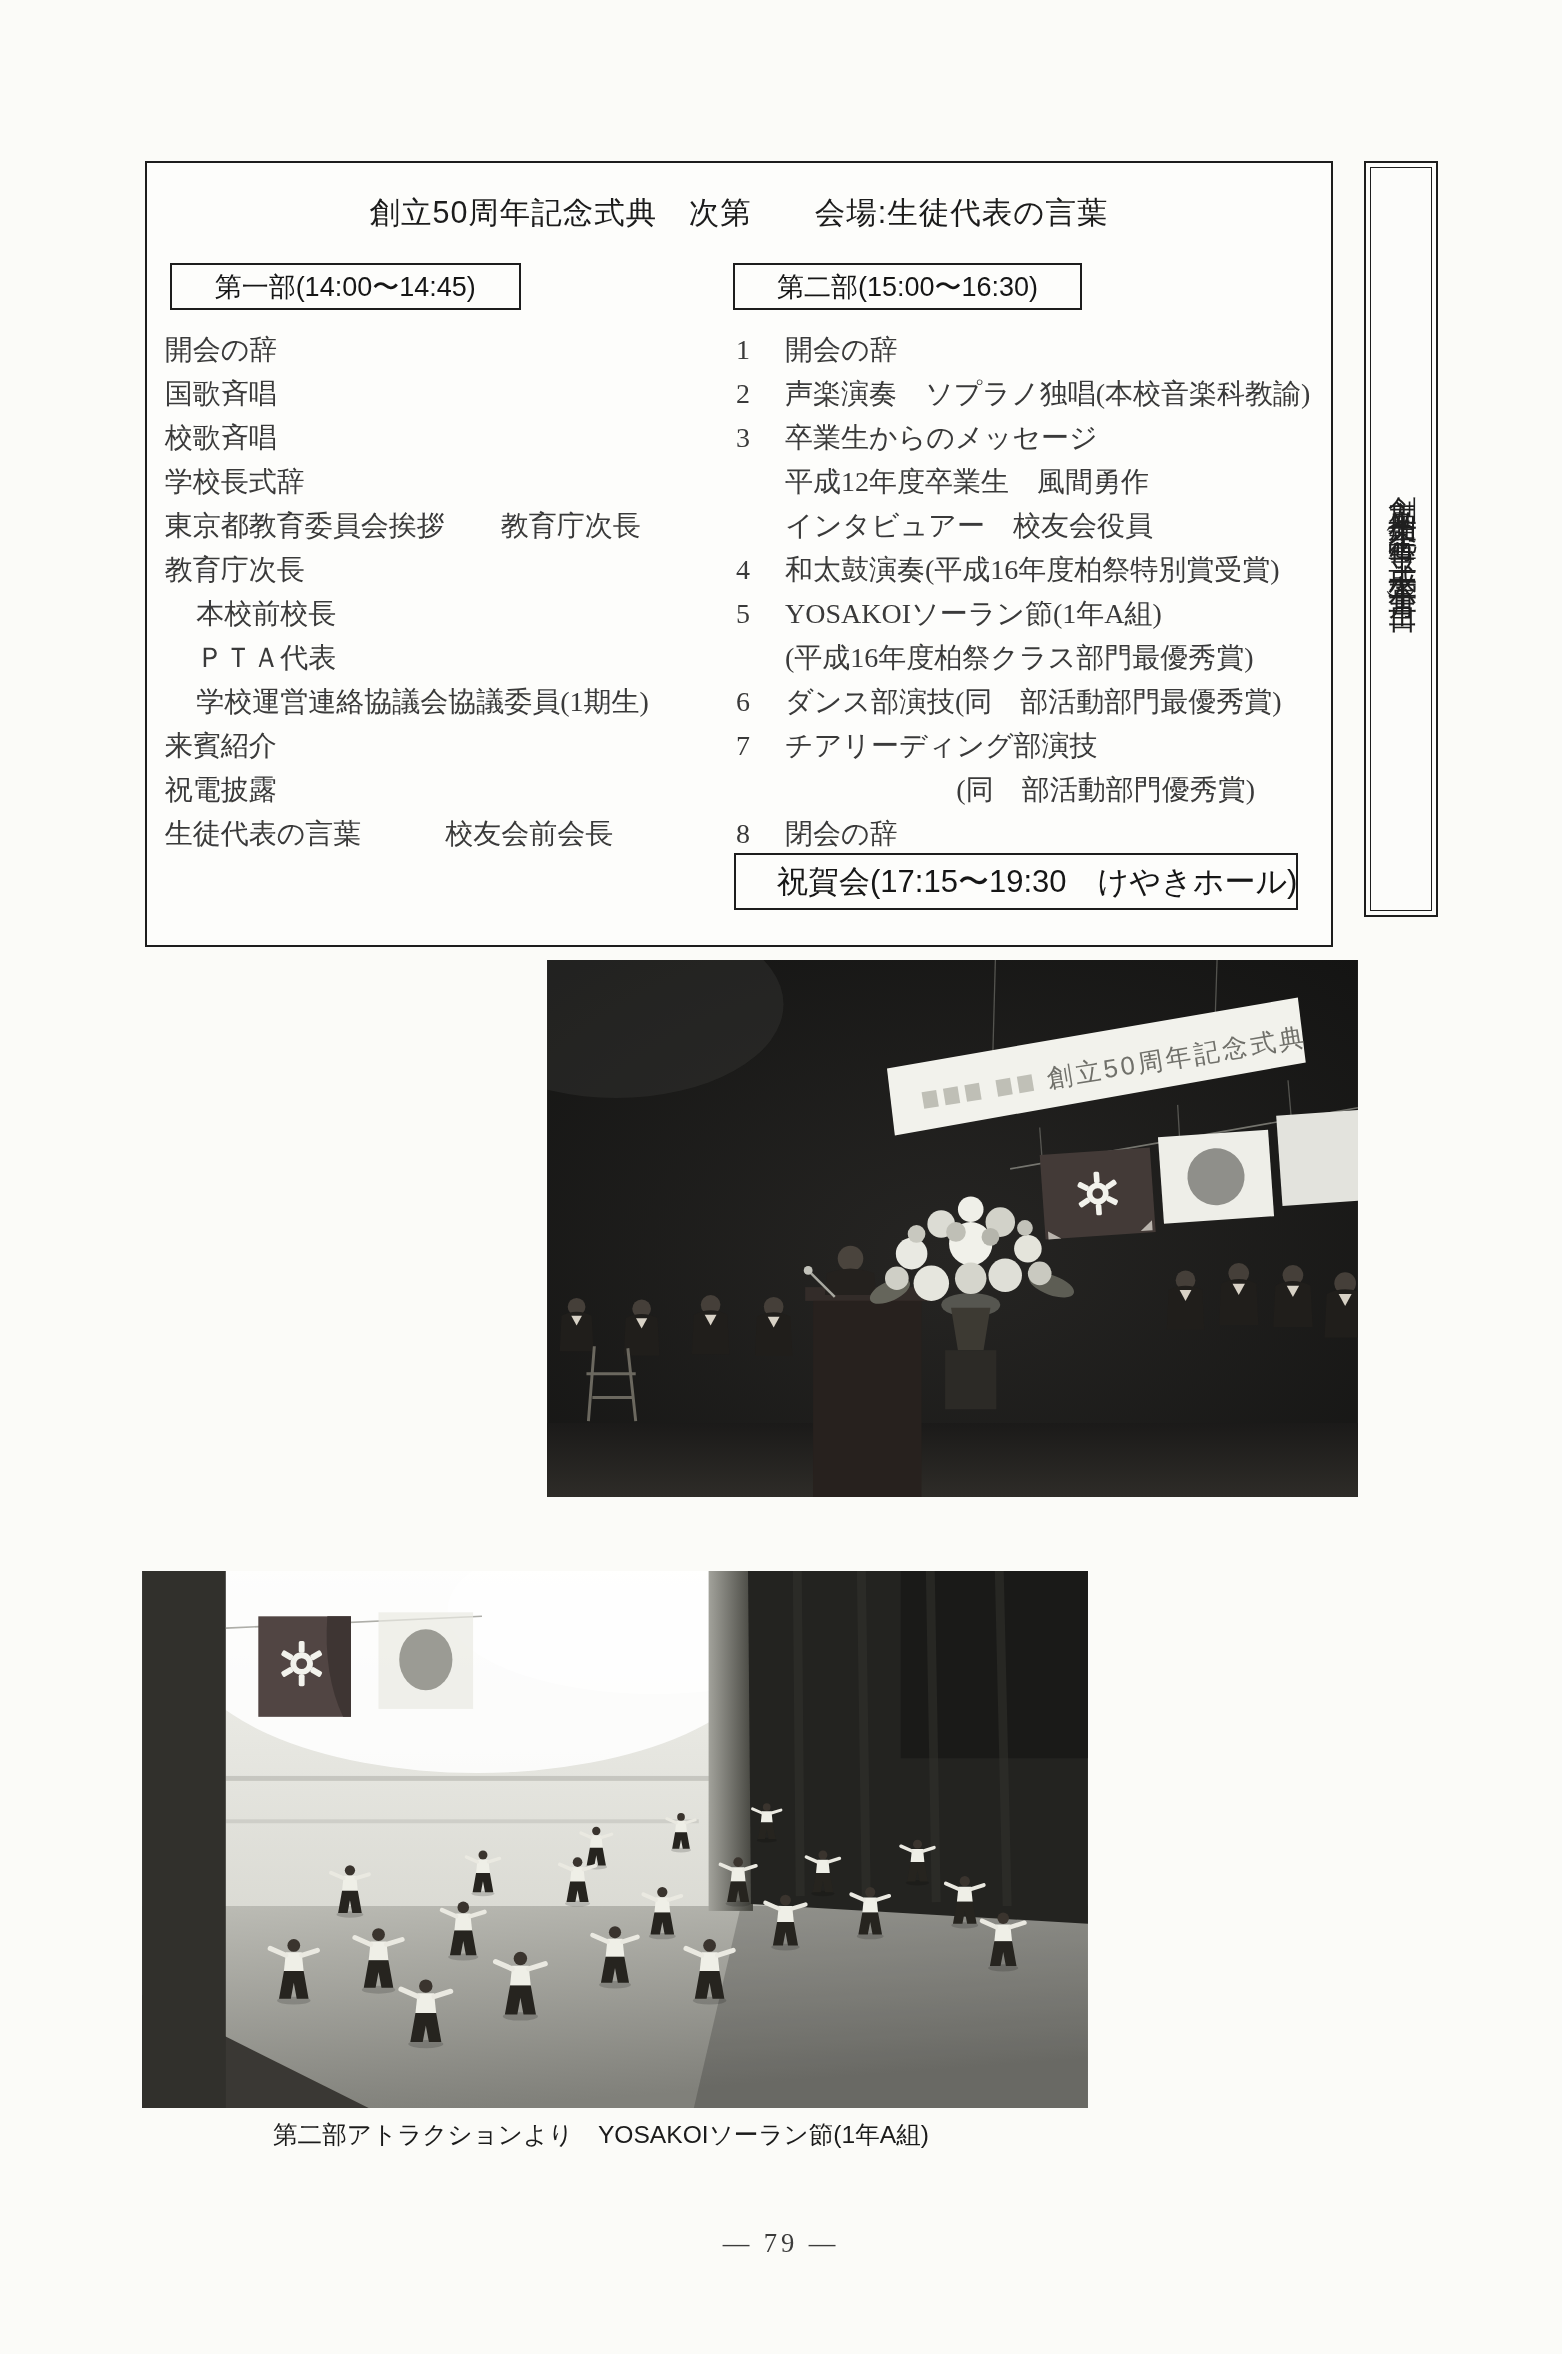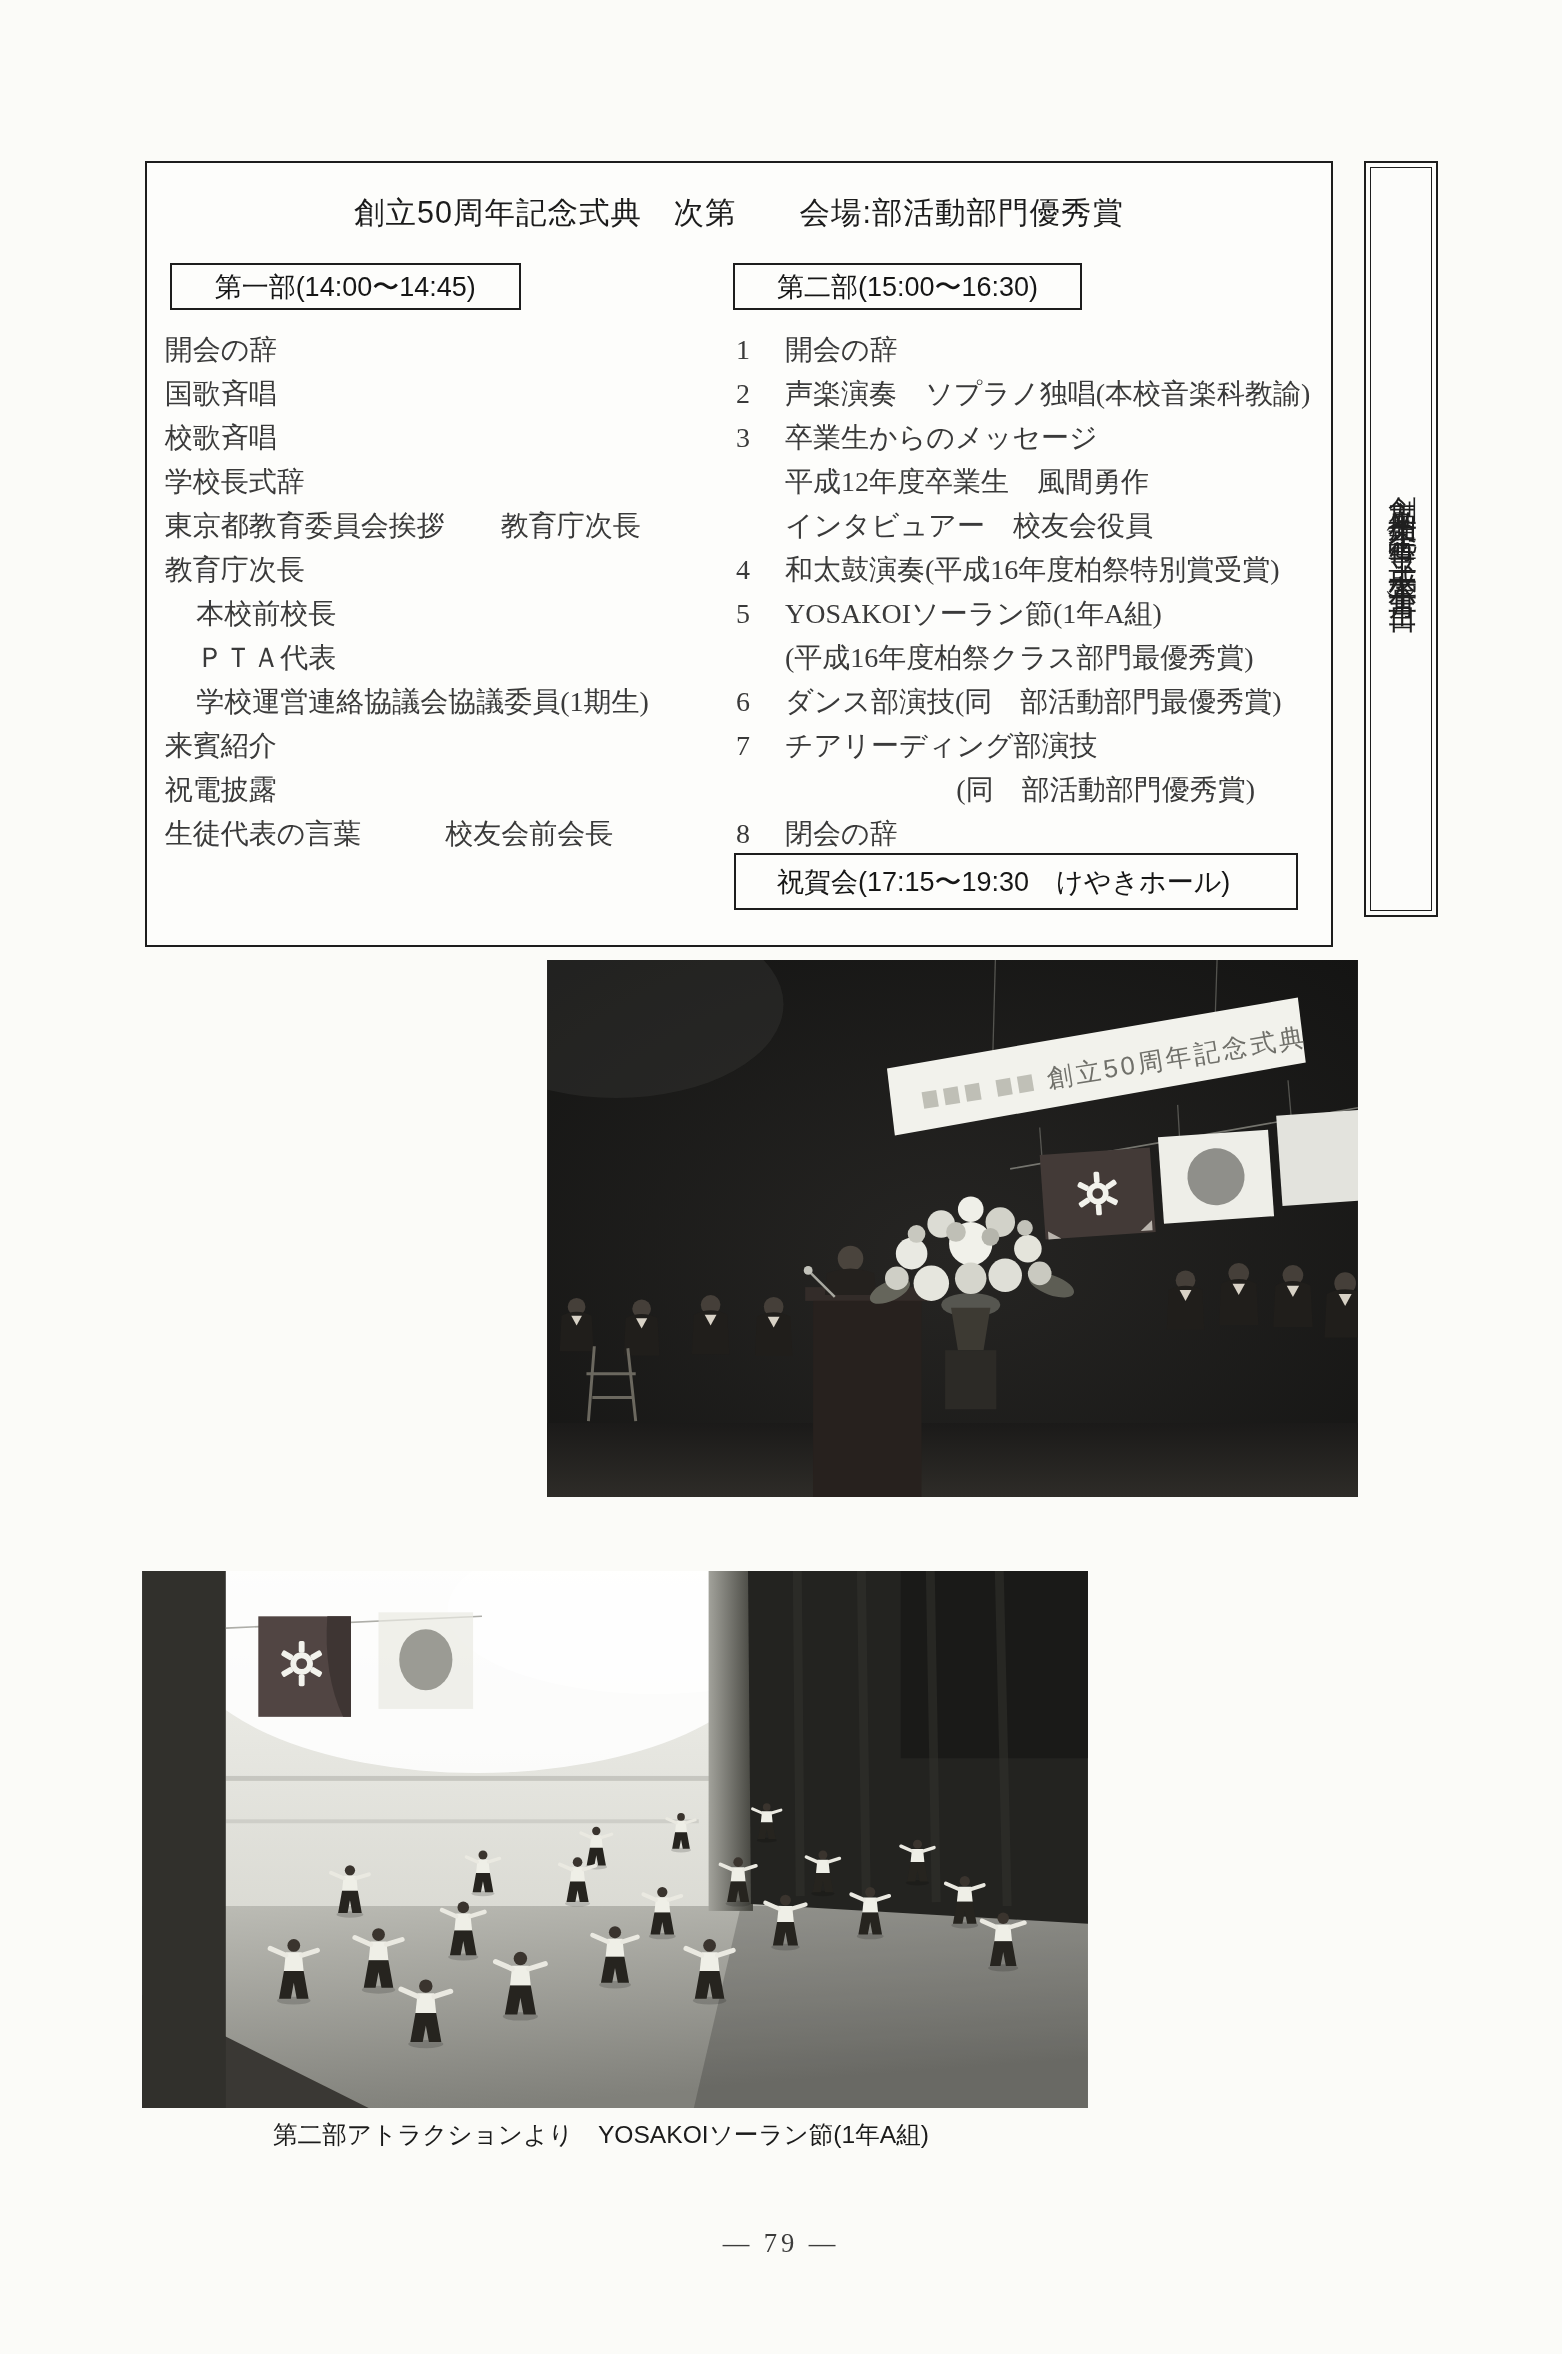--- a/index.html
+++ b/index.html
@@ -32,21 +32,21 @@
   #part2-list { position:absolute; left:589px; top:165px; width:583px; font-size:28px; color:#3a3a3a; }
   #part2-list .line { height:44px; display:flex; align-items:center; white-space:pre; }
   #part2-list .pnum { flex:0 0 49px; }
   #part2-list .line.right { width:519px; justify-content:flex-end; }
   .ptext { flex:0 1 auto; }
 
   .reception-box {
     position:absolute; left:587px; top:690px; width:519px; height:53px;
     border:2px solid #1d1d1d; box-sizing:content-box;
     display:flex; align-items:center; padding-left:41px;
-    font-family:"Liberation Sans", sans-serif; font-size:27px; color:#161616; white-space:pre;
+    font-family:"Liberation Sans", sans-serif; font-size:31px; color:#161616; white-space:pre;
   }
 
   
   .anniv-sidebar {
     position:absolute; left:1364px; top:161px; width:74px; height:756px;
     border:2px solid #1d1d1d; background:#fcfcfa; box-sizing:border-box; padding:3.9px;
   }
   .anniv-sidebar .inner {
     width:100%; height:100%; border:1px solid #1d1d1d; box-sizing:border-box;
     display:grid; place-items:center;
@@ -71,21 +71,21 @@
     position:absolute; left:0; top:2228px; width:100%; text-align:center;
     font-size:26.6px; letter-spacing:3.9px; color:#3c3c3c;
   }
 </style>
 </head>
 <body>
 
 <div class="page">
 
   <div class="program-box">
-    <div class="program-title">創立50周年記念式典　次第　　会場:部活動部門優秀賞</div>
+    <div class="program-title">創立50周年記念式典　次第　　会場:生徒代表の言葉</div>
 
     <div class="part-header" id="part1-header">第一部(14:00〜14:45)</div>
     <div class="part-header" id="part2-header">第二部(15:00〜16:30)</div>
 
     <div id="part1-list">
       <div class="line">開会の辞</div>
       <div class="line">国歌斉唱</div>
       <div class="line">校歌斉唱</div>
       <div class="line">学校長式辞</div>
       <div class="line">東京都教育委員会挨拶　　教育庁次長</div>

